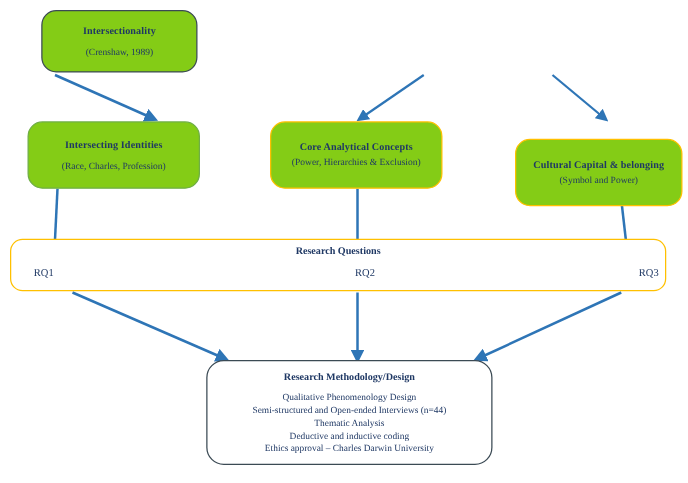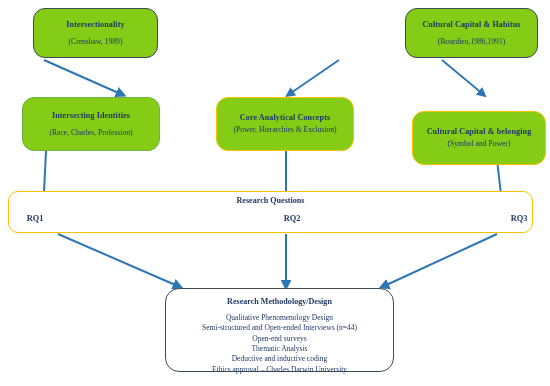--- a/index.html
+++ b/index.html
@@ -73,21 +73,21 @@
     left: 0;
     width: 100%;
     text-align: center;
     font-weight: bold;
     font-size: 8.1px;
     color: #1f3864;
   }
   .rq-label {
     position: absolute;
     top: 22px;
-    font-weight: bold;
+    font-weight: normal;
     font-size: 8.4px;
     color: #1f3864;
     text-align: center;
     width: 40px;
   }
   #rq1-label { left: 6px; }
   #rq2-label { left: 263px; }
   #rq3-label { left: 490px; }
 
   
@@ -153,24 +153,20 @@
 
     <line x1="497" y1="234" x2="382" y2="287" stroke="#2e75b6" stroke-width="2" marker-end="url(#arrowhead)"></line>
   </svg>
 
   <div class="node-box theme-dark gap-lg" style="left:33px; top:8px; width:125px; height:50px;">
     <div class="title">Intersectionality</div>
     <div class="sub">(Crenshaw, 1989)</div>
   </div>
 
 
-  <div class="node-box theme-dark gap-lg" style="left:405px; top:8px; width:133px; height:50px;">
-    <div class="title">Cultural Capital &amp; Habitus</div>
-    <div class="sub">(Bourdieu,1986,1991)</div>
-  </div>
 
   <div class="node-box theme-green gap-lg" style="left:22px; top:97px; width:138px; height:54px;">
     <div class="title">Intersecting Identities</div>
     <div class="sub">(Race, Charles, Profession)</div>
   </div>
 
   <div class="node-box theme-gold gap-sm" style="left:216px; top:97px; width:138px; height:54px;">
     <div class="title">Core Analytical Concepts</div>
     <div class="sub">(Power, Hierarchies &amp; Exclusion)</div>
   </div>
@@ -185,20 +181,19 @@
     <div class="rq-label" id="rq1-label">RQ1</div>
     <div class="rq-label" id="rq2-label">RQ2</div>
     <div class="rq-label" id="rq3-label">RQ3</div>
   </div>
 
   <div id="methodology-box">
     <div id="methodology-title">Research Methodology/Design</div>
     <div id="methodology-lines">
       <div>Qualitative Phenomenology Design</div>
       <div>Semi-structured and Open-ended Interviews (n=44)</div>
-      <div>Open-end surveys</div>
       <div>Thematic Analysis</div>
       <div>Deductive and inductive coding</div>
       <div>Ethics approval – Charles Darwin University</div>
     </div>
   </div>
 
 </div>
 
 </body></html>

